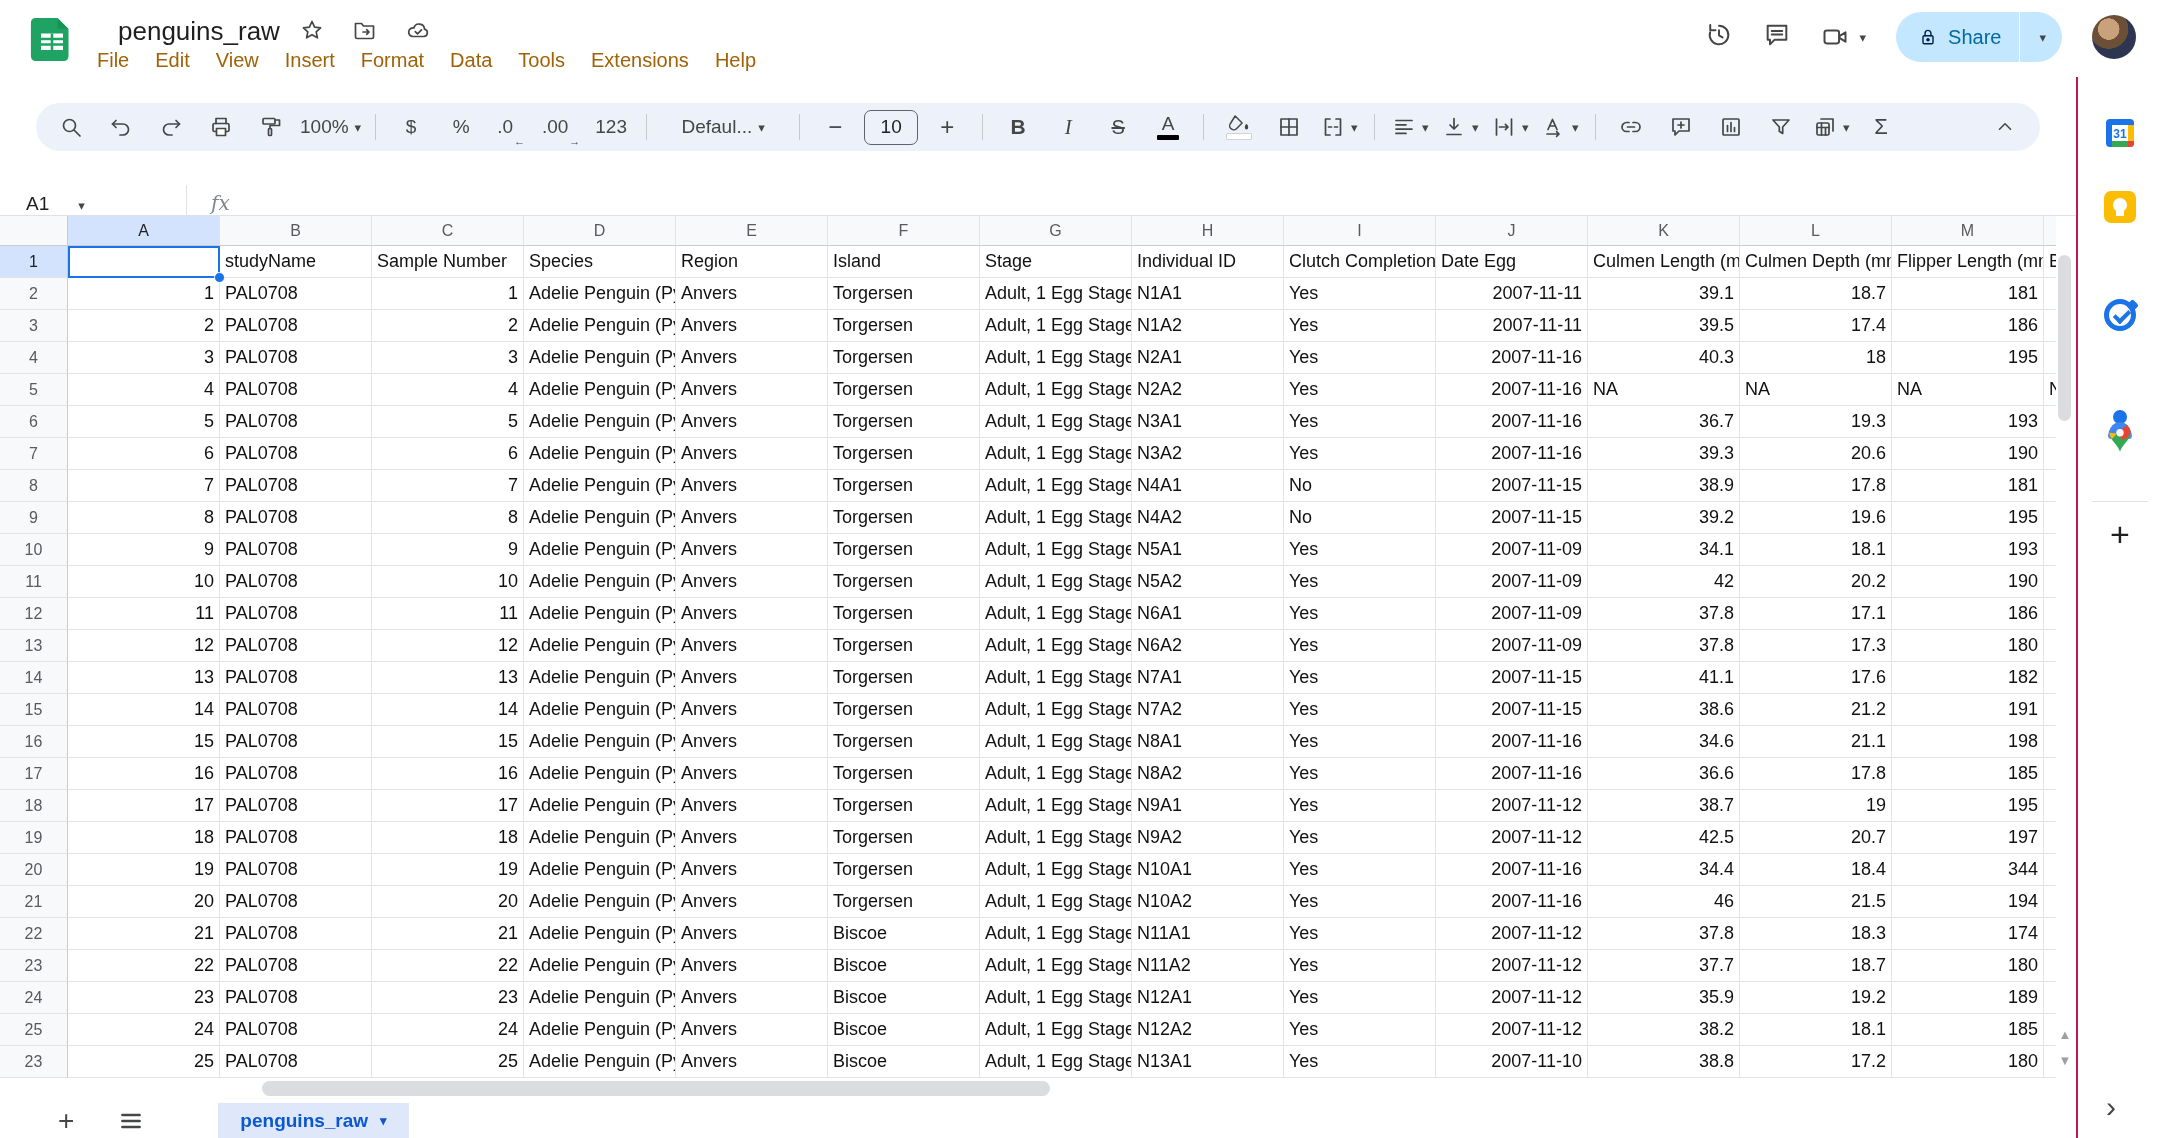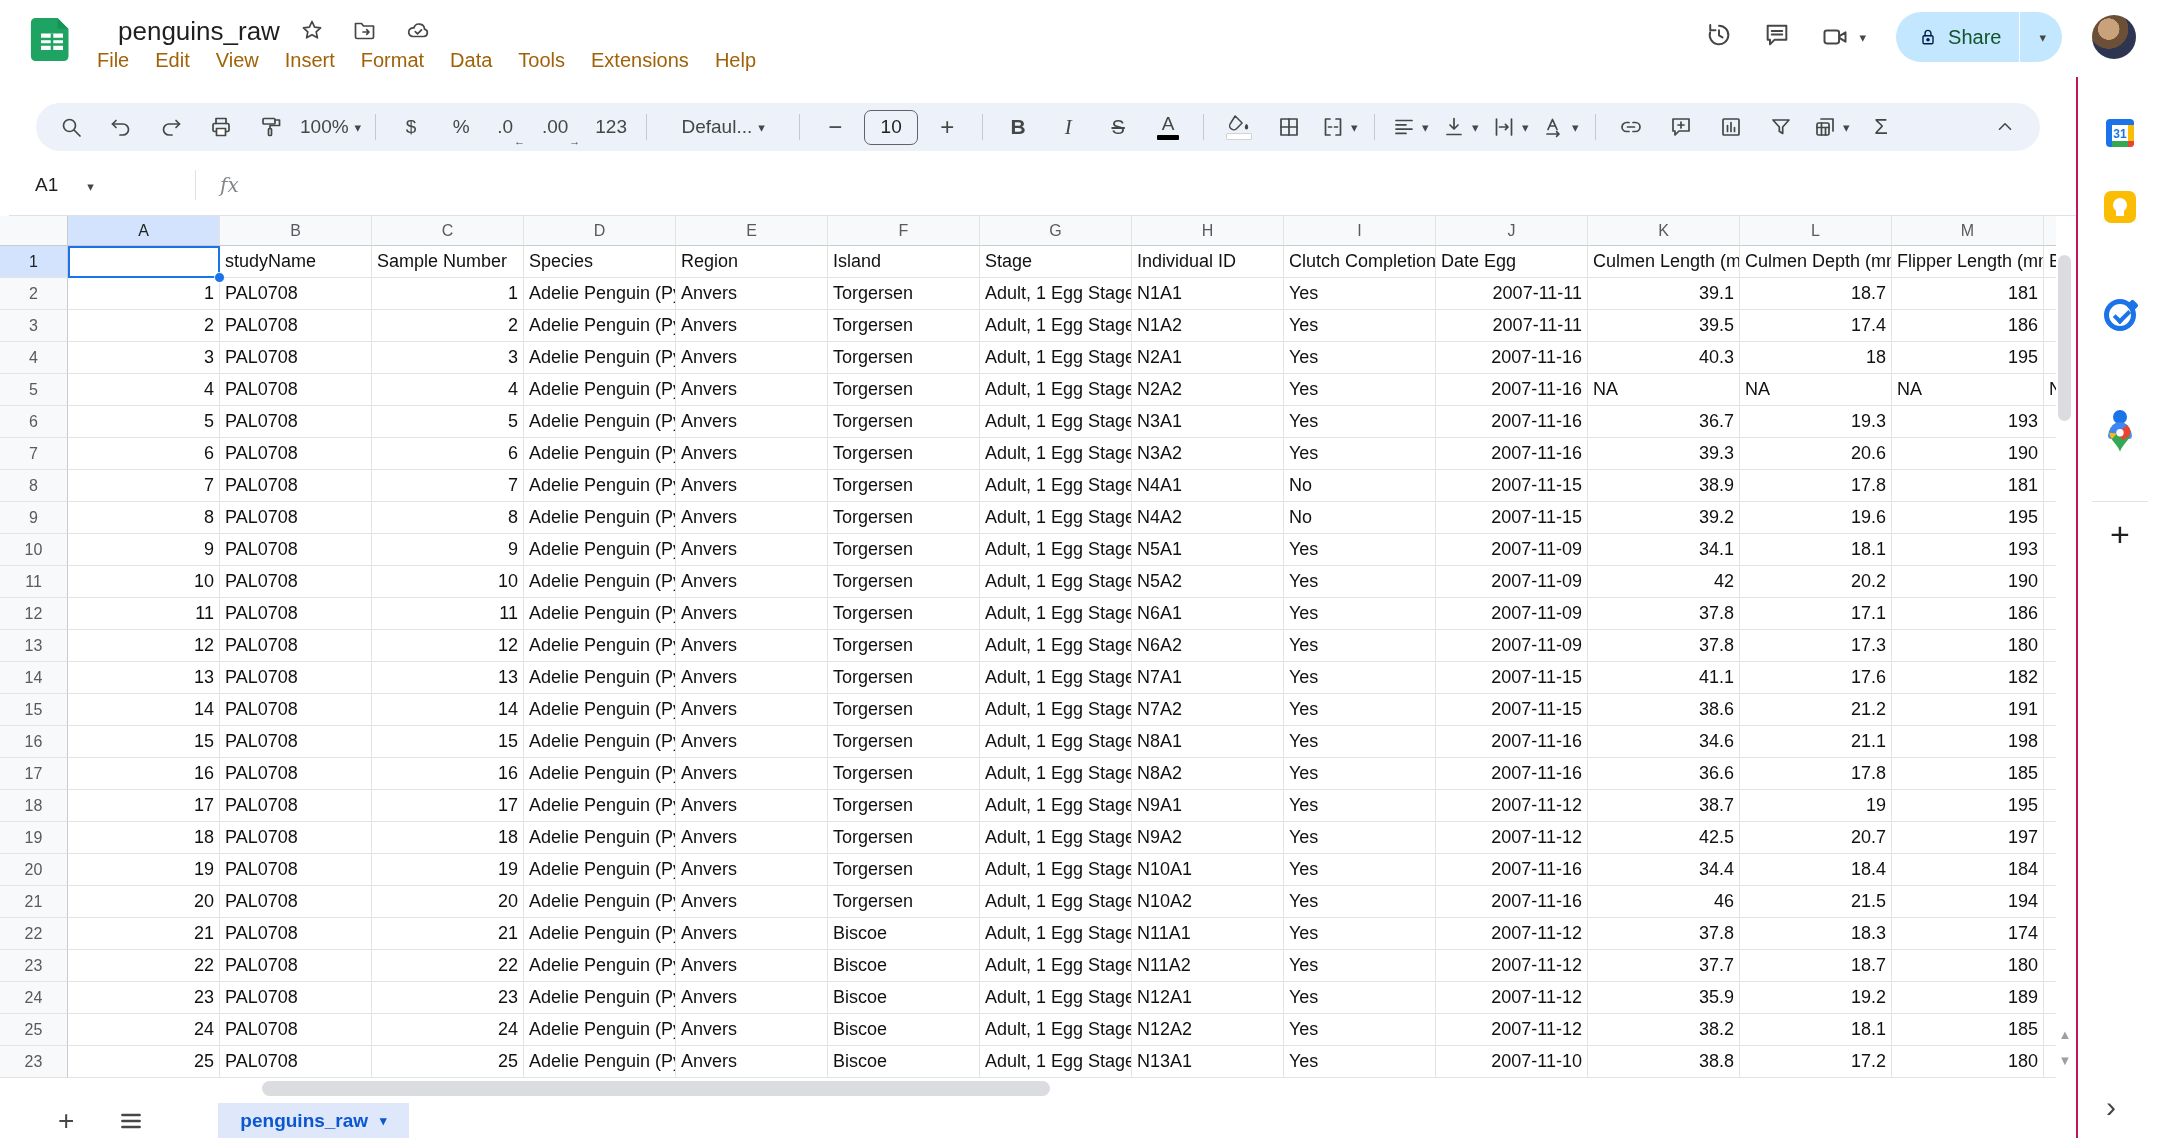--- a/index.html
+++ b/index.html
@@ -6,21 +6,21 @@
   body{width:2160px;height:1138px;position:relative;overflow:hidden;background:#fff;
        font-family:"Liberation Sans",sans-serif;color:#1f1f1f;-webkit-font-smoothing:antialiased}
   
   .titlebar{position:absolute;left:0;top:0;width:2160px;height:77px;background:#fff}
   .logo{position:absolute;left:30px;top:16px;width:44px;height:46px}
   .doc-title{position:absolute;left:118px;top:16px;font-size:26px;color:#1f1f1f;white-space:nowrap}
   .title-icons{position:absolute;left:300px;top:18px;display:flex;gap:28px;align-items:center}
   .menubar{position:absolute;left:84px;top:47px;display:flex;font-size:20px;color:#a16207}
   .menubar span{padding:2px 13px;border-radius:8px;cursor:default}
   .top-right{position:absolute;right:24px;top:12px;display:flex;align-items:center;gap:30px}
-  .share-pill{display:flex;align-items:center;height:50px;border-radius:25px;background:#c2e7ff;color:#14532d}
+  .share-pill{display:flex;align-items:center;height:50px;border-radius:25px;background:#c2e7ff;color:#0369a1}
   .share-main{display:flex;align-items:center;gap:10px;padding:0 18px 0 22px;font-size:20px;font-weight:500}
   .share-div{width:1px;height:50px;background:#fff}
   .share-dd{padding:0 16px;display:flex;align-items:center}
   .avatar{width:44px;height:44px;border-radius:50%;
     background:radial-gradient(circle at 38% 32%,#c9a27c 0 26%,#6b4f36 27% 48%,#2e3550 49% 100%);}
   
   .toolbar{position:absolute;left:36px;top:103px;width:2004px;height:48px;border-radius:24px;
            background:#edf2fa;display:flex;align-items:center;gap:8px;padding:16px 14px;box-sizing:border-box}
   .tbtn{min-width:42px;height:40px;border-radius:8px;display:flex;align-items:center;justify-content:center;
         font-size:19px;color:#444746;gap:3px;white-space:nowrap}
@@ -30,22 +30,22 @@
           align-items:center;justify-content:center;font-size:19px;color:#1f1f1f;background:transparent}
   .bold{font-weight:bold;font-size:21px}.ital{font-style:italic;font-family:"Liberation Serif",serif;font-size:21px}
   .strike{text-decoration:line-through;font-size:20px}
   .colorA{display:flex;flex-direction:column;align-items:center;line-height:1}
   .colorA .bar{width:22px;height:5px;background:#000;margin-top:2px;border-radius:1px}
   .fillbar{width:24px;height:5px;background:#fff;border:1px solid #d0d3d6;margin-top:1px;border-radius:1px}
   .gray{color:#b4b9c0}.gray svg{stroke:#b4b9c0}
   .subarr{font-size:11px;color:#444746;align-self:flex-end;margin-left:-2px}
   .collapse{margin-left:auto}
   
-  .formula{position:absolute;left:9px;top:154px;width:2076px;height:61px;background:#fff;
-           border-bottom:1px solid #dfe1e5;display:flex;align-items:center}
+  .formula{position:absolute;left:0;top:154px;width:2076px;height:61px;background:#fff;
+           border-bottom:1px solid #dfe1e5;display:flex;align-items:flex-end}
   .namebox{width:150px;padding-left:26px;font-size:19px;display:flex;align-items:center;gap:26px}
   .fdiv{width:1px;height:30px;background:#dfe1e5;margin:0 10px}
   .fx{font-family:"DejaVu Serif",serif;font-style:italic;color:#80868b;font-size:20px;margin-left:14px}
   
   .grid{position:absolute;left:0;top:216px;width:2056px;height:862px;overflow:hidden;background:#fff}
   .colrow{display:flex;height:30px}
   .corner{width:68px;flex:none;background:#f8f9fa;border-right:1px solid #c9cccf;border-bottom:1px solid #c9cccf;box-sizing:border-box}
   .chead{width:152px;flex:none;background:#f8f9fa;border-right:1px solid #e2e3e3;border-bottom:1px solid #c9cccf;
          box-sizing:border-box;display:flex;align-items:center;justify-content:center;
          font-size:16px;color:#575b5f;overflow:hidden}
@@ -683,21 +683,21 @@
         <div class="cell num">19</div>
         <div class="cell">Adelie Penguin (Pygoscelis adeliae)</div>
         <div class="cell">Anvers</div>
         <div class="cell">Torgersen</div>
         <div class="cell">Adult, 1 Egg Stage</div>
         <div class="cell">N10A1</div>
         <div class="cell">Yes</div>
         <div class="cell num">2007-11-16</div>
         <div class="cell num">34.4</div>
         <div class="cell num">18.4</div>
-        <div class="cell num">184</div>
+        <div class="cell num">344</div>
         <div class="cell"></div>
       </div>
       <div class="row">
         <div class="gut">21</div>
         <div class="cell num">20</div>
         <div class="cell">PAL0708</div>
         <div class="cell num">20</div>
         <div class="cell">Adelie Penguin (Pygoscelis adeliae)</div>
         <div class="cell">Anvers</div>
         <div class="cell">Torgersen</div>

